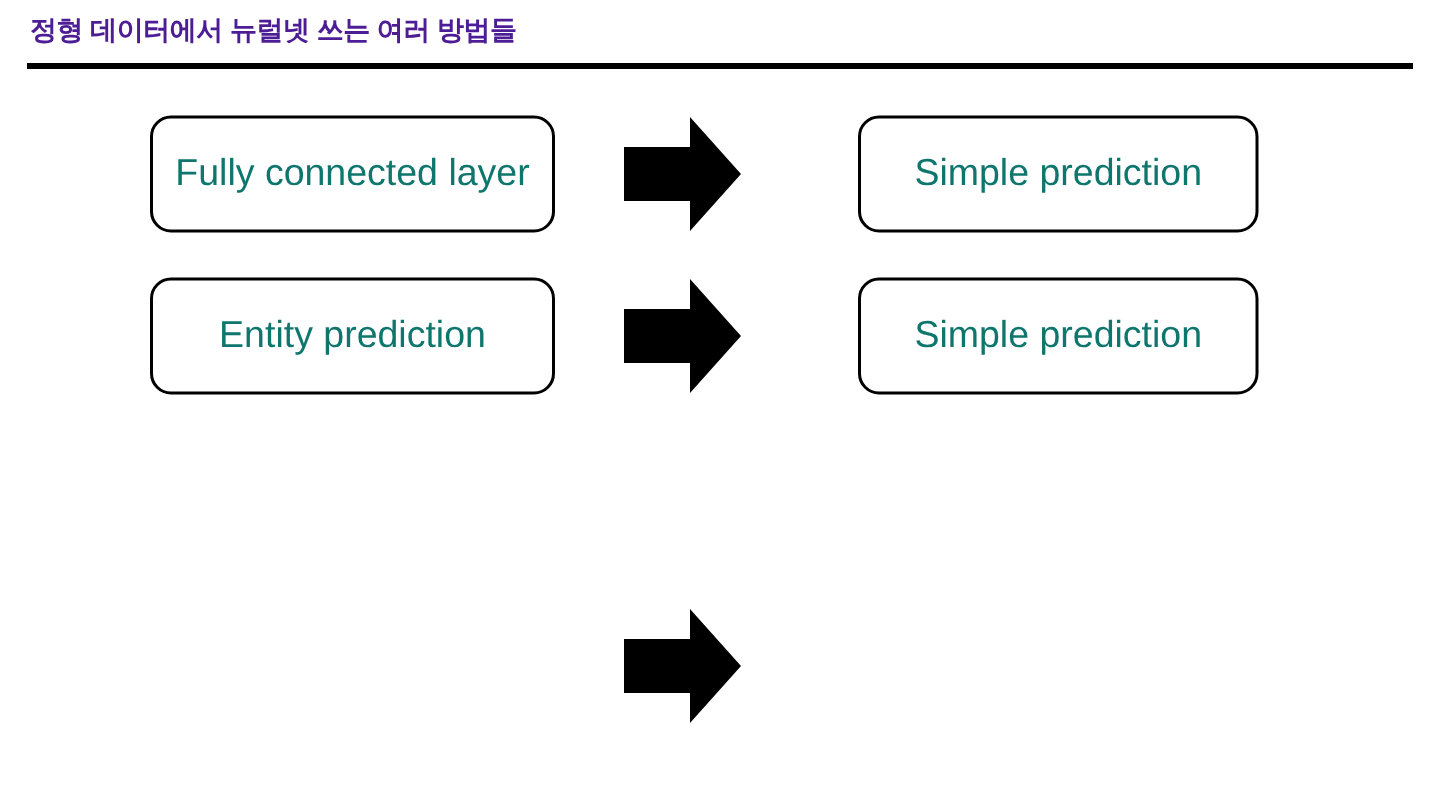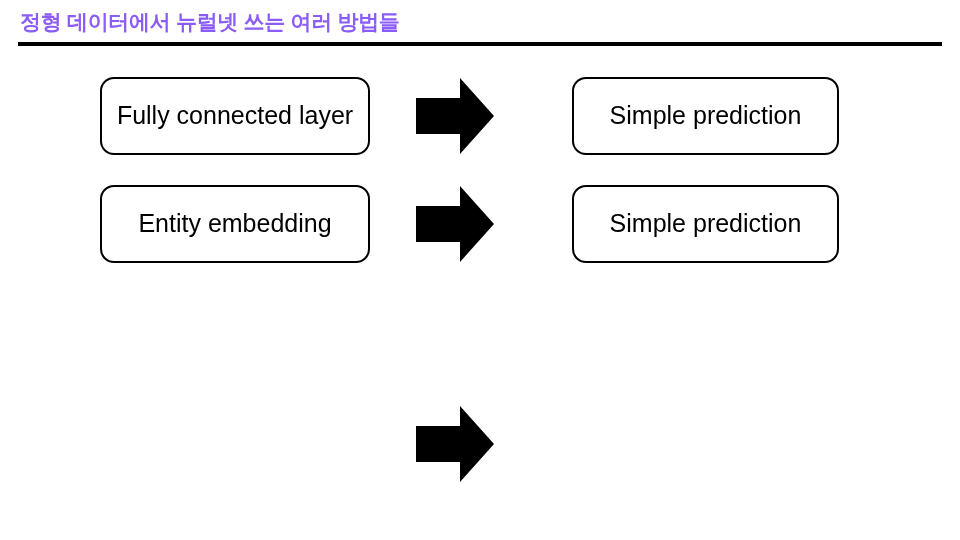--- a/index.html
+++ b/index.html
@@ -18,23 +18,23 @@
     height: 540px;
     background: #ffffff;
   }
 
   
   .slide-title {
     position: absolute;
     left: 20px;
     top: 8px;
     width: 900px;
-    font-size: 21px;
+    font-size: 18px;
     font-weight: bold;
-    color: #8b5cf6;
+    color: #4c1d95;
     letter-spacing: -0.3px;
     white-space: nowrap;
   }
 
   .title-rule {
     position: absolute;
     left: 18px;
     top: 42px;
     width: 924px;
     height: 4px;
@@ -63,21 +63,21 @@
 
   .node-box {
     position: absolute;
     border: 2.5px solid #000000;
     border-radius: 14px;
     background: #ffffff;
     display: flex;
     align-items: center;
     justify-content: center;
     text-align: center;
-    color: #000000;
+    color: #0f766e;
     font-size: 25px;
     line-height: 1.18;
     padding: 0 6px;
   }
 
   .node-left {
     left: 100px;
     width: 270px;
     height: 78px;
   }
@@ -122,21 +122,21 @@
           <polygon points="0,20 44,20 44,0 78,38 44,76 44,56 0,56" fill="#000000"></polygon>
         </svg>
       </div>
       <div class="node-box node-right">
         <span class="node-label">Simple prediction</span>
       </div>
     </div>
 
     <div class="row row-1">
       <div class="node-box node-left">
-        <span class="node-label">Entity embedding</span>
+        <span class="node-label">Entity prediction</span>
       </div>
       <div class="arrow">
         <svg viewBox="0 0 78 76" xmlns="http://www.w3.org/2000/svg" aria-hidden="true">
           <polygon points="0,20 44,20 44,0 78,38 44,76 44,56 0,56" fill="#000000"></polygon>
         </svg>
       </div>
       <div class="node-box node-right">
         <span class="node-label">Simple prediction</span>
       </div>
     </div>

